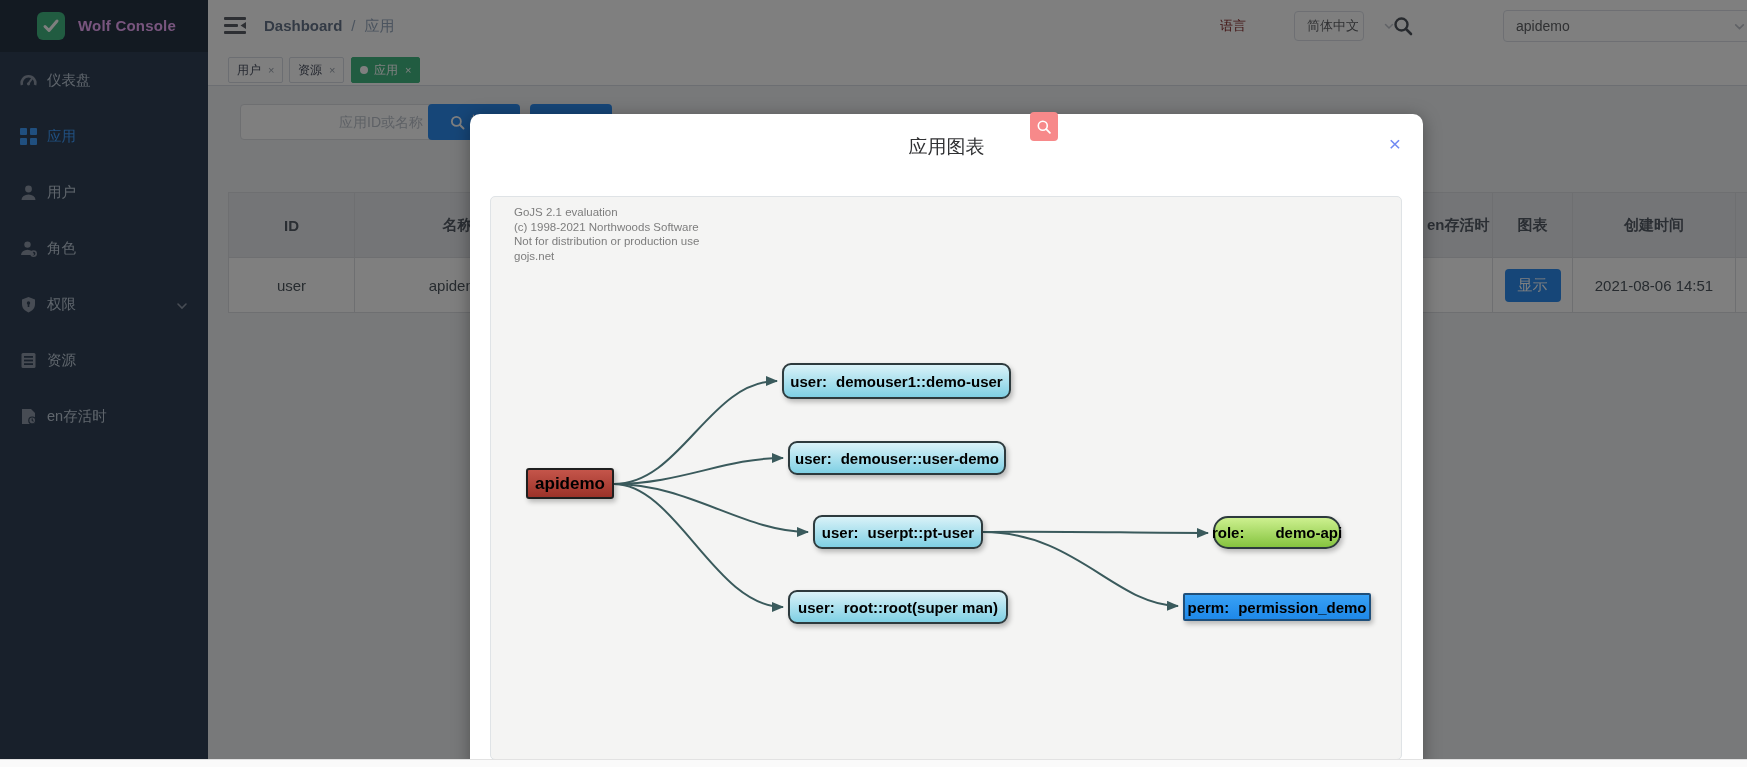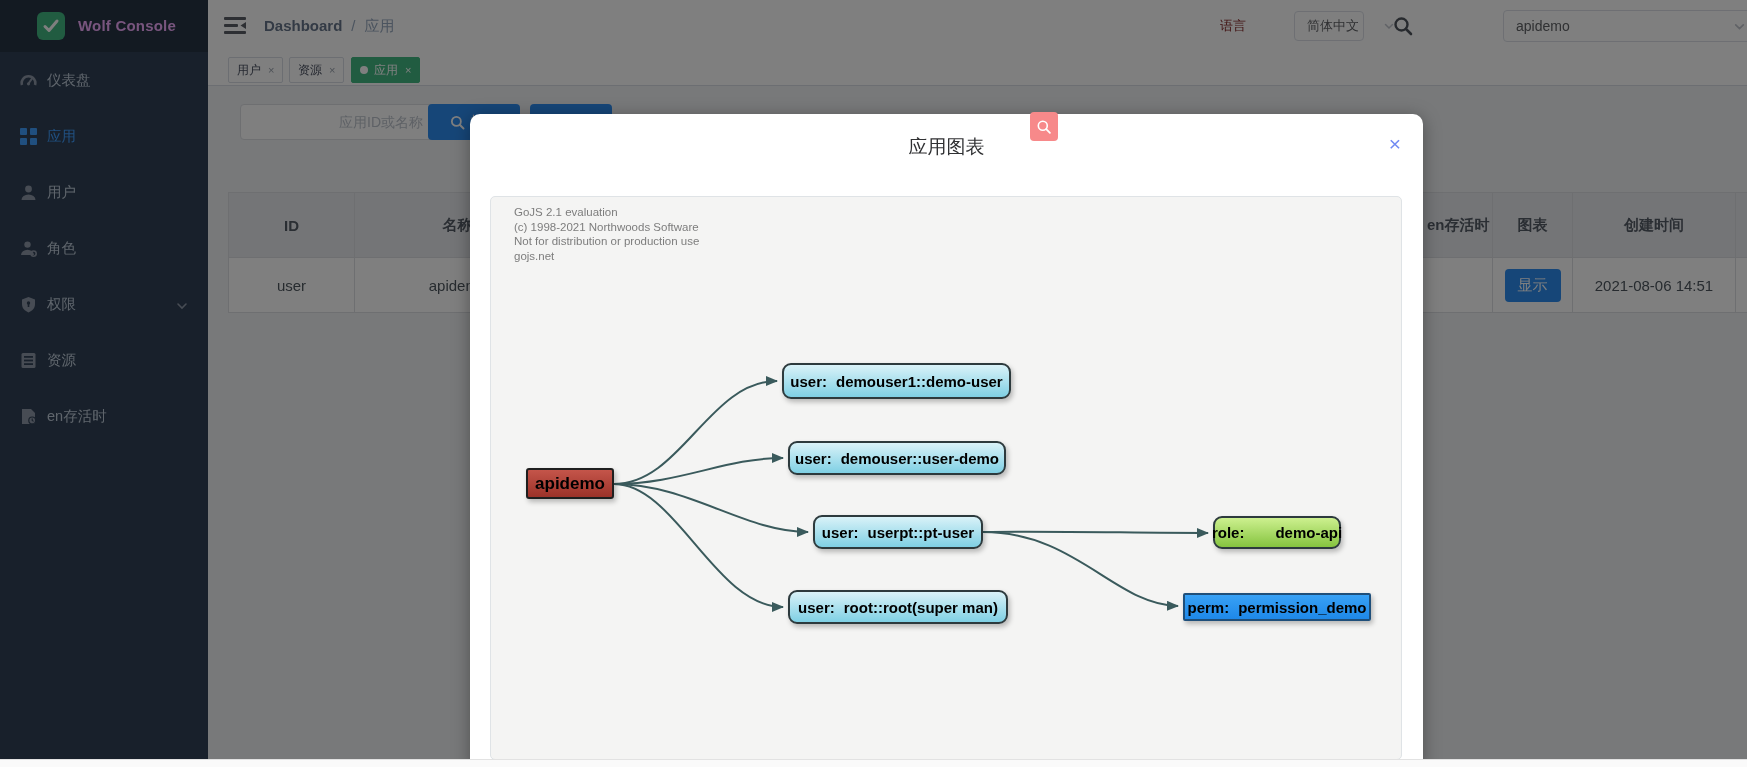--- a/index.html
+++ b/index.html
@@ -63,21 +63,21 @@
   .modal-title { position:absolute; left:0; right:0; top:20px; text-align:center; font-size:19px; color:#303133; }
   .modal-close { position:absolute; right:16px; top:18px; width:24px; height:24px; font-size:21px; color:#708af3; text-align:center; line-height:24px; cursor:pointer; }
   .zoom-btn { position:absolute; left:560px; top:-2px; width:28px; height:29px; background:#f7898a; border:none; border-radius:4px; display:flex; align-items:center; justify-content:center; cursor:pointer; }
   .gj-panel { position:absolute; left:20px; top:82px; width:912px; height:564px; background:#f4f4f3; border:1px solid #dfe3e6; border-radius:5px; overflow:hidden; }
   .watermark { position:absolute; left:23px; top:8px; font-size:11.5px; line-height:14.5px; color:#7d7d7d; }
   .gj-links { position:absolute; left:0; top:0; }
   .gnode { position:absolute; display:flex; align-items:center; justify-content:center; font-weight:bold; color:#000; box-shadow:2px 3px 5px rgba(0,0,0,.25); cursor:pointer; white-space:nowrap; }
   .gnode .pfx { margin-right:9px; }
   .gnode-app  { background:linear-gradient(180deg,#c4554a,#9c3229); border:2px solid #1f1f1f; border-radius:3px; font-size:17px; }
   .gnode-user { background:linear-gradient(180deg,#d9f2f8,#7fd0e4); border:2px solid #2d3a3d; border-radius:9px; font-size:15px; }
-  .gnode-role { background:linear-gradient(180deg,#cdf08f,#85c43f); border:2px solid #2d3a3d; border-radius:9px; font-size:15px;gap:22px; }
+  .gnode-role { background:linear-gradient(180deg,#cdf08f,#85c43f); border:2px solid #2d3a3d; border-radius:15px; font-size:15px;gap:22px; }
   .gnode-perm { background:linear-gradient(180deg,#38a1f5,#1e88e8); border:2px solid #1f4f7a; border-radius:2px; font-size:15px; }
   
   .hscroll { position:absolute; left:0; top:759px; width:1747px; height:8px; background:#fafafa; border-top:1px solid #e2e2e2; z-index:40; }
 </style>
 </head>
 <body>
 
 <div class="screen">
 
   <div class="sidebar">

